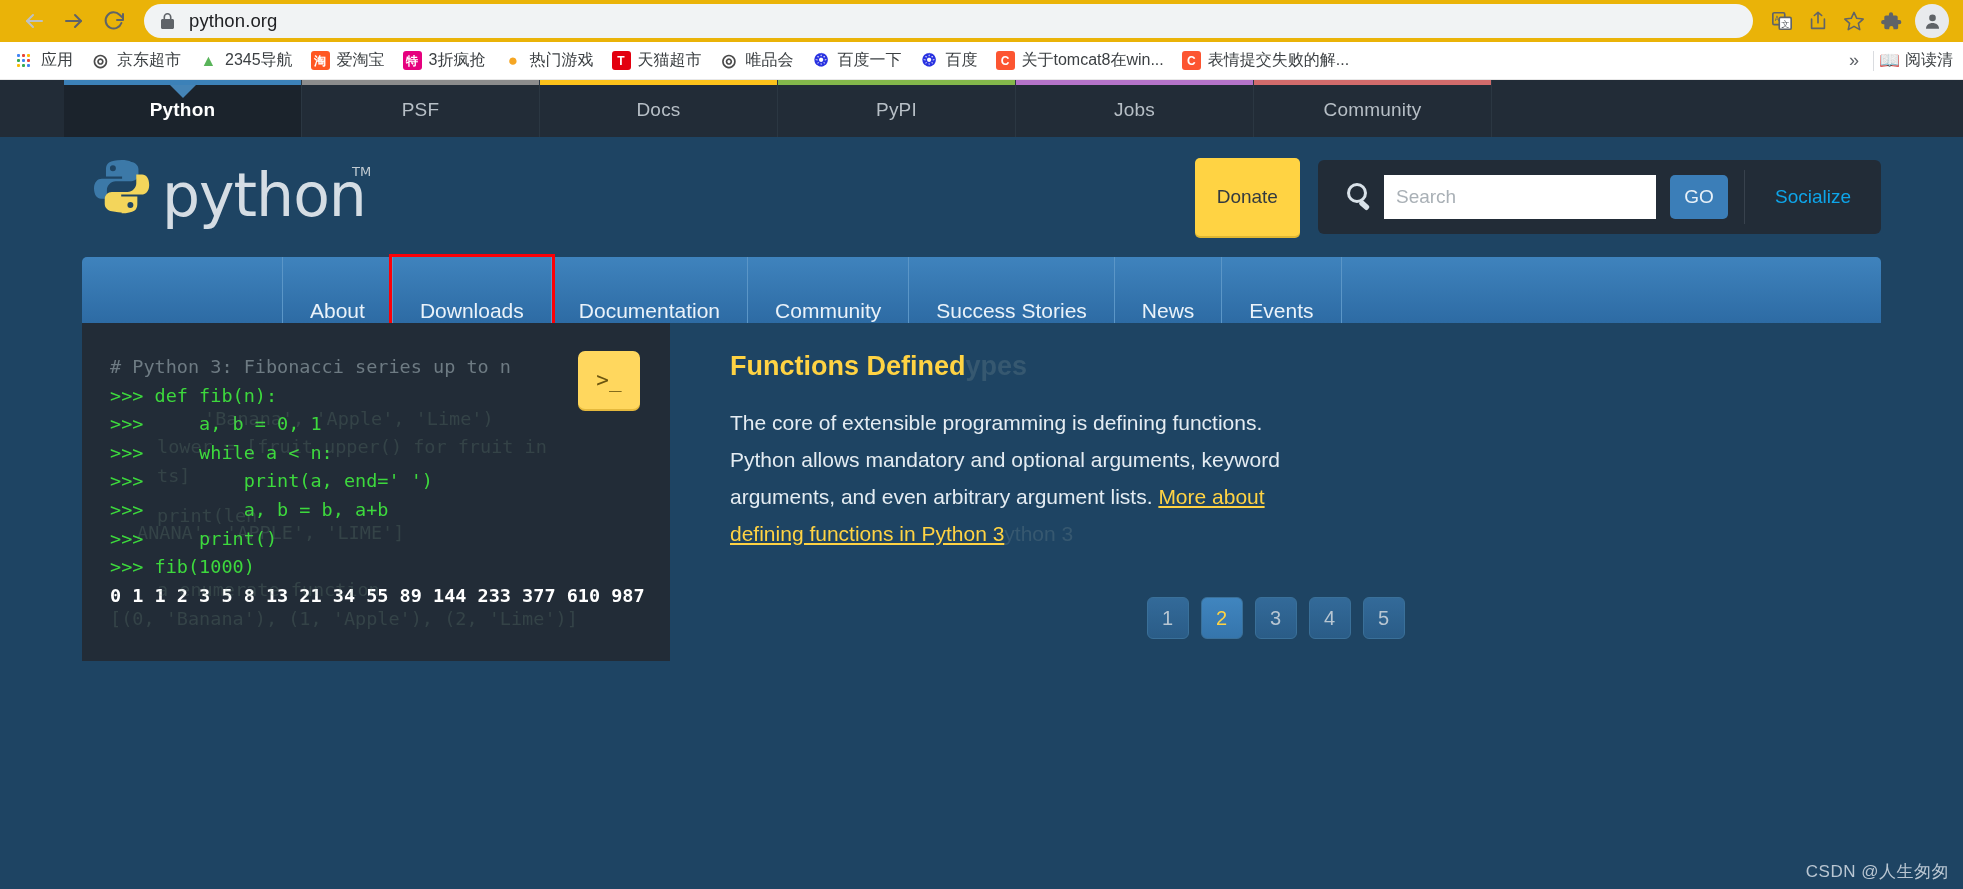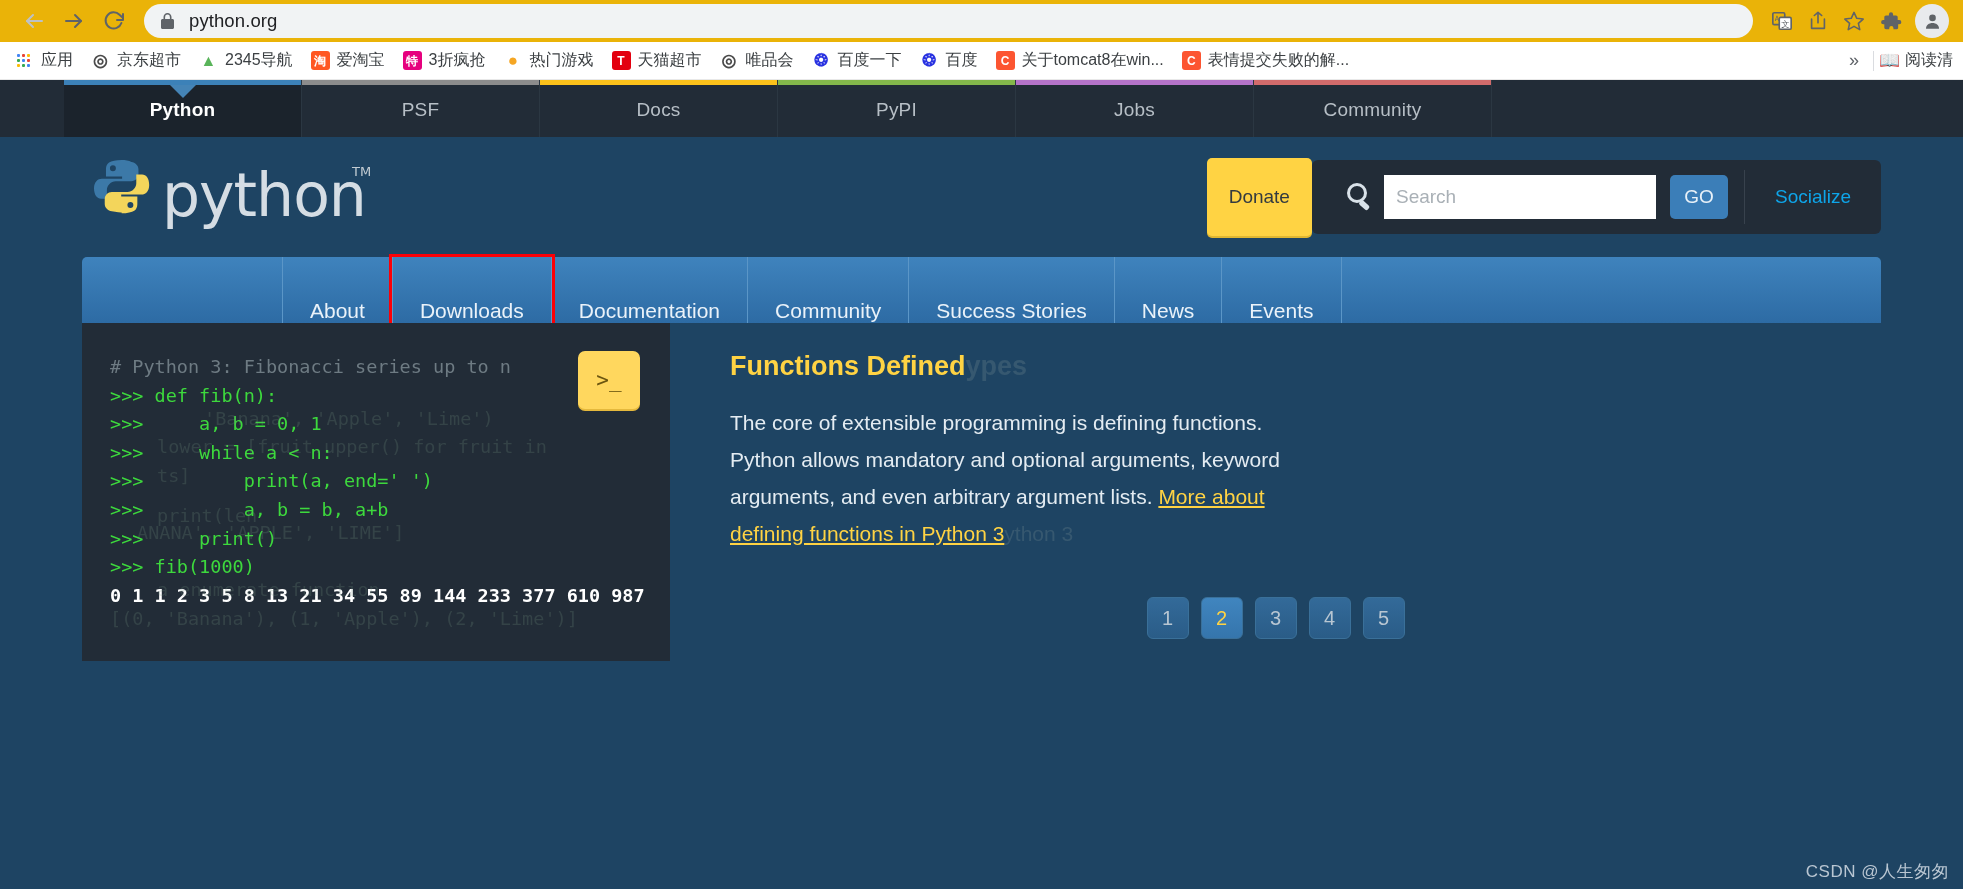--- a/index.html
+++ b/index.html
@@ -114,21 +114,21 @@
     margin-left: auto; display: flex; align-items: center;
     margin-right: 82px;
   }
   .donate-btn {
     background: #ffd343; color: #333a40; font-size: 19px;
     padding: 28px 22px; border-radius: 5px; border: none;
     box-shadow: 0 2px 0 #e0b731; font-family: inherit;
   }
   .searchbar {
     display: flex; align-items: center; background: #222c37;
-    border-radius: 6px; padding: 10px 0 10px 24px;
+    border-radius: 6px; margin-left: 18px; padding: 10px 0 10px 18px;
     height: 74px;
   }
   .search-icon-wrap { width: 48px; display: flex; justify-content: center; align-items: center; }
   .search-input {
     width: 272px; height: 44px; border: none; background: #fff;
     font-size: 19px; padding: 0 12px; color: #333; font-family: inherit;
   }
   .search-input::placeholder { color: #a9b0b6; }
   .go-btn {
     background: #3b7eb8; color: #e8f1f8; font-size: 19px; border: none;

